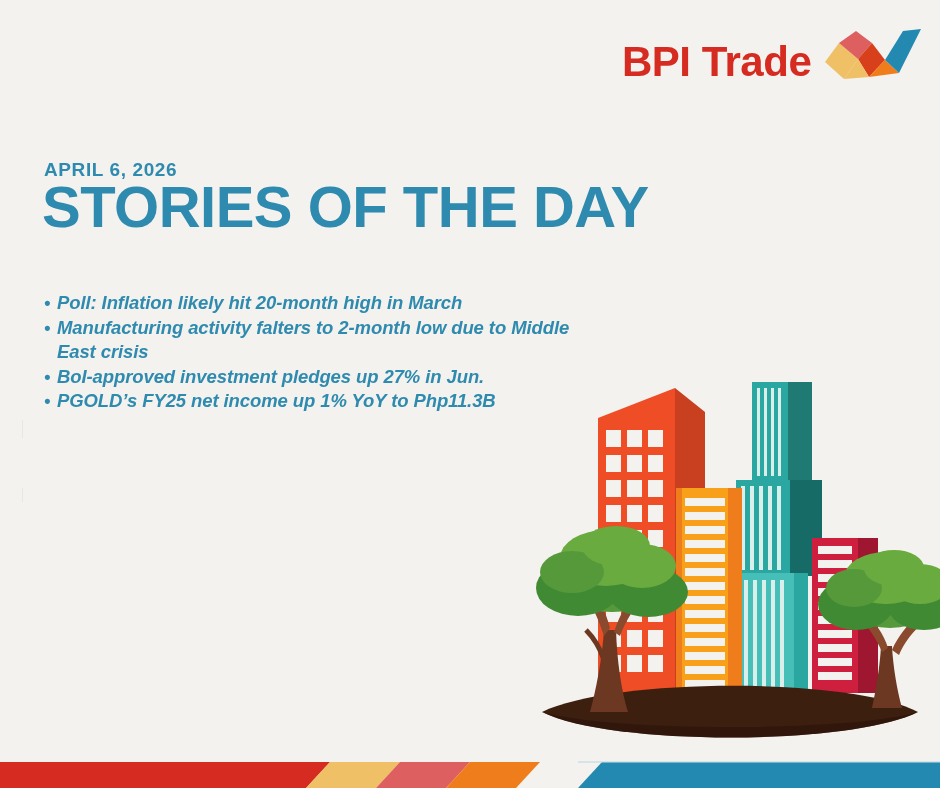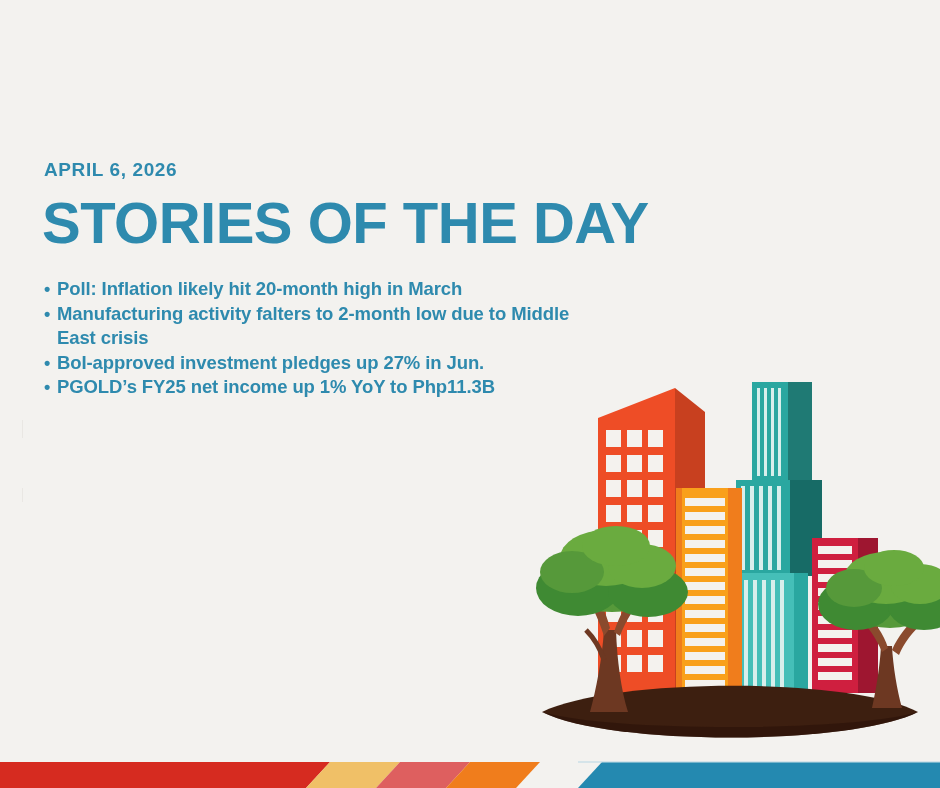--- a/index.html
+++ b/index.html
@@ -24,29 +24,29 @@
   }
   #brand-mark{width:96px;height:62px;display:block;margin-top:-4px;}
 
   
   #date-line{
     position:absolute;left:44px;top:160px;
     font-size:19px;font-weight:bold;letter-spacing:0.6px;
     color:#2e8aae;line-height:1;
   }
   #headline{
-    position:absolute;left:42px;top:192px;
+    position:absolute;left:42px;top:176px;
     font-size:58px;font-weight:bold;letter-spacing:-0.5px;
     color:#2e8aae;line-height:1.08;white-space:nowrap;
   }
 
   
   #stories{
-    position:absolute;left:44px;top:277px;width:540px;
-    margin:0;padding:0;list-style:none;
+    position:absolute;left:44px;top:291px;width:540px;
+    margin:0;padding:0;list-style:none;font-style:italic;
   }
   #stories li{
     position:relative;
     padding-left:13px;
     color:#2e8aae;
     font-size:18.5px;
     font-weight:bold;
     line-height:24.5px;
     letter-spacing:-0.1px;
   }
@@ -65,20 +65,31 @@
   #bottom-bars svg{display:block;width:940px;height:36px;}
 </style>
 </head>
 <body>
 
 <div id="canvas">
 
   <div class="faint-line" style="left:22px;top:420px;width:1px;height:18px;"></div>
   <div class="faint-line" style="left:22px;top:488px;width:1px;height:14px;"></div>
 
+  <div id="brand">
+    <div id="brand-text">BPI Trade</div>
+    <svg id="brand-mark" viewBox="0 0 96 62">
+      <polygon points="0,33 14,14 33,30 19,50" fill="#f0c067"></polygon>
+      <polygon points="14,14 33,30 47,14 31,2" fill="#de5f5f"></polygon>
+      <polygon points="33,30 47,14 60,31 44,48" fill="#d8401c"></polygon>
+      <polygon points="33,30 44,48 19,50" fill="#f0c067"></polygon>
+      <polygon points="44,48 60,31 74,44" fill="#f07d1c"></polygon>
+      <polygon points="60,31 78,2 96,0 74,44" fill="#2489b0"></polygon>
+    </svg>
+  </div>
 
   <div id="date-line">APRIL 6, 2026</div>
   <div id="headline">STORIES OF THE DAY</div>
 
   <ul id="stories">
     <li>Poll: Inflation likely hit 20-month high in March</li>
     <li>Manufacturing activity falters to 2-month low due to Middle East crisis</li>
     <li>BoI-approved investment pledges up 27% in Jun.</li>
     <li>PGOLD’s FY25 net income up 1% YoY to Php11.3B</li>
   </ul>

